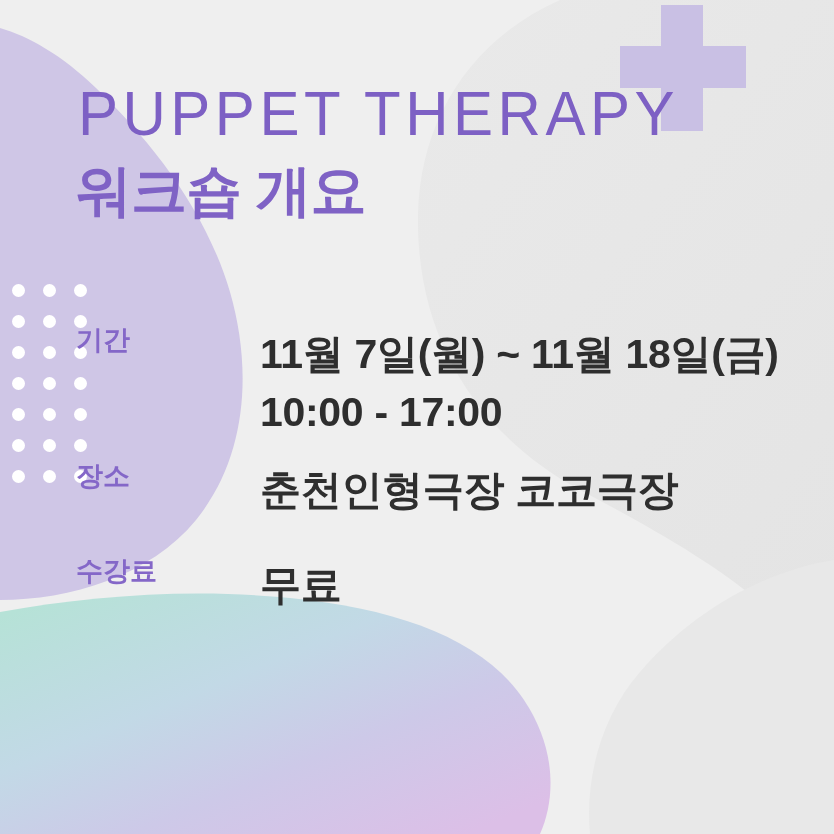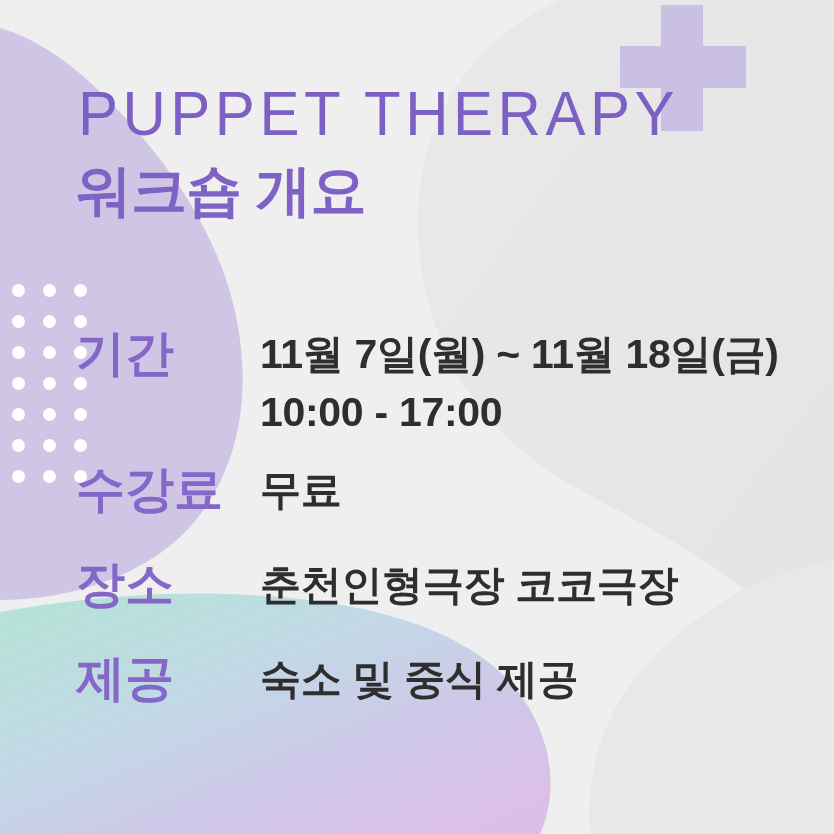--- a/index.html
+++ b/index.html
@@ -73,21 +73,21 @@
     position:relative;
     display:flex;
     align-items:flex-start;
     margin-bottom:28px;
     min-height:50px;
   }
   .info-label {
     width:168px;
     margin-left:76px;
     flex:0 0 168px;
-    font-size:49px;
+    font-size:27px;
     font-weight:bold;
     color:#8467c8;
     text-align:justify;
     text-align-last:justify;
     line-height:1.15;
     white-space:nowrap;
   }
   .info-value {
     margin-left:16px;
     font-size:41px;
@@ -186,30 +186,26 @@
   <div class="headline">워크숍 개요</div>
 
   <div class="info-list">
 
     <div class="info-row row-period">
       <div class="info-label">기간</div>
       <div class="info-value">11월 7일(월) ~ 11월 18일(금)
 10:00 - 17:00</div>
     </div>
 
+    <div class="info-row row-place">
+      <div class="info-label">장소</div>
+      <div class="info-value">춘천인형극장 코코극장</div>
+    </div>
+
     <div class="info-row row-fee">
       <div class="info-label">수강료</div>
       <div class="info-value">무료</div>
     </div>
 
-    <div class="info-row row-place">
-      <div class="info-label">장소</div>
-      <div class="info-value">춘천인형극장 코코극장</div>
-    </div>
-
-    <div class="info-row row-provide">
-      <div class="info-label">제공</div>
-      <div class="info-value">숙소 및 중식 제공</div>
-    </div>
 
   </div>
 
 </div>
 
 </body></html>

